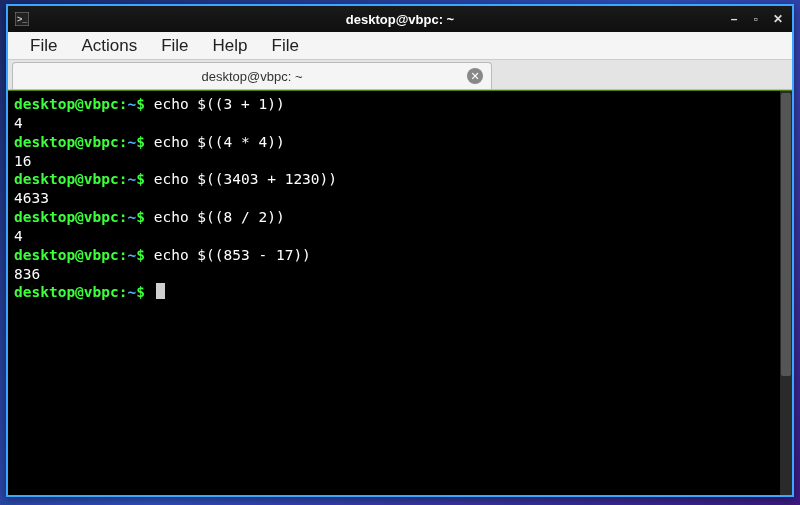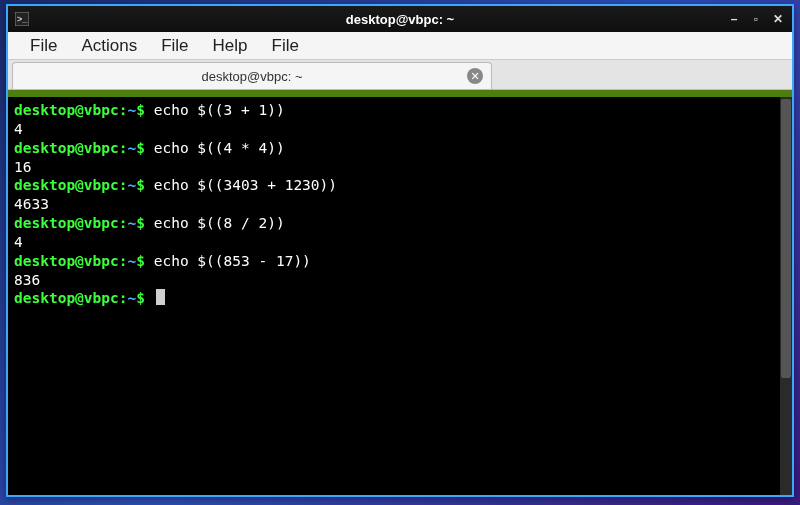--- a/index.html
+++ b/index.html
@@ -54,21 +54,21 @@
   }
   .tab-close {
     position: absolute; right: 8px; top: 50%; transform: translateY(-50%);
     width: 16px; height: 16px; border-radius: 50%;
     background: #888; color: #fff;
     display:flex; align-items:center; justify-content:center;
     font-size: 11px; cursor:pointer;
   }
   .terminal-wrap {
     flex: 1; background: #000; position: relative;
-    border-top: 7px solid #4d7c0f;
+    border-top: 1px solid #4d7c0f;
     overflow: hidden;
   }
   .terminal {
     font-family: "DejaVu Sans Mono", "Liberation Mono", monospace;
     font-size: 14.5px; line-height: 1.3;
     color: #fff;
     padding: 4px 6px;
     white-space: pre;
   }
   .p-user { color: #3cff3c; font-weight: bold; }

